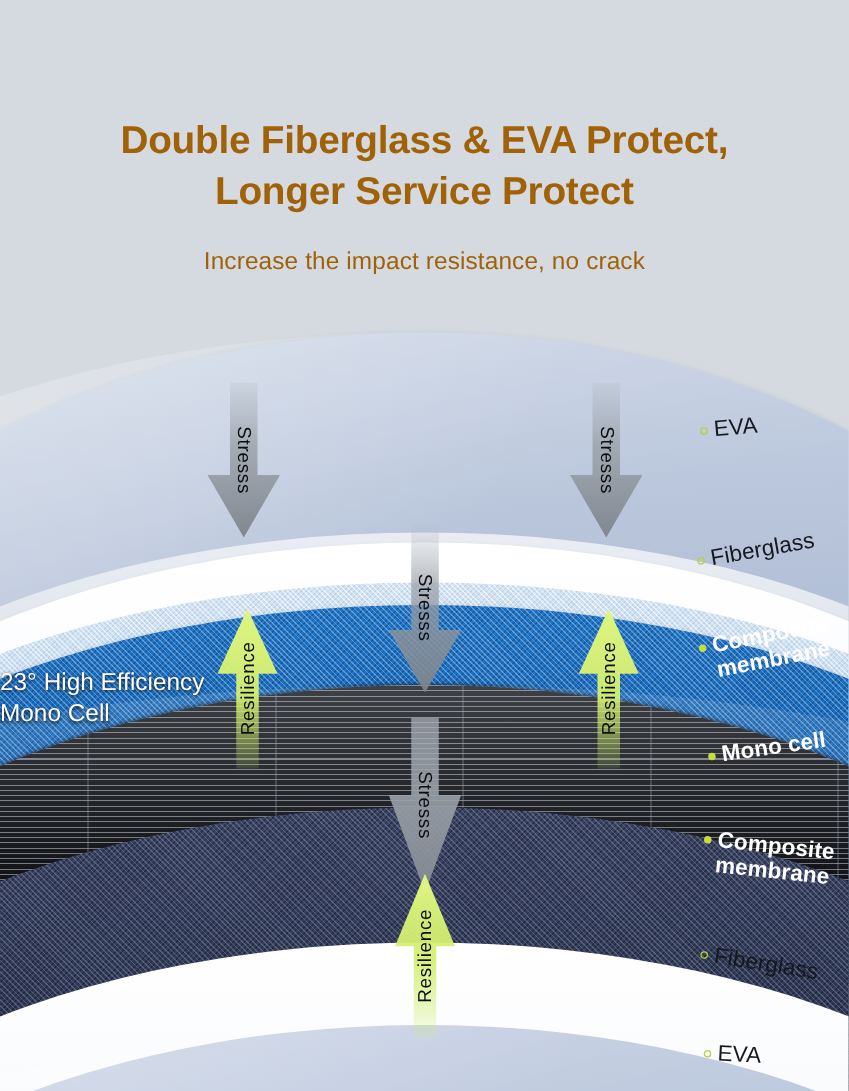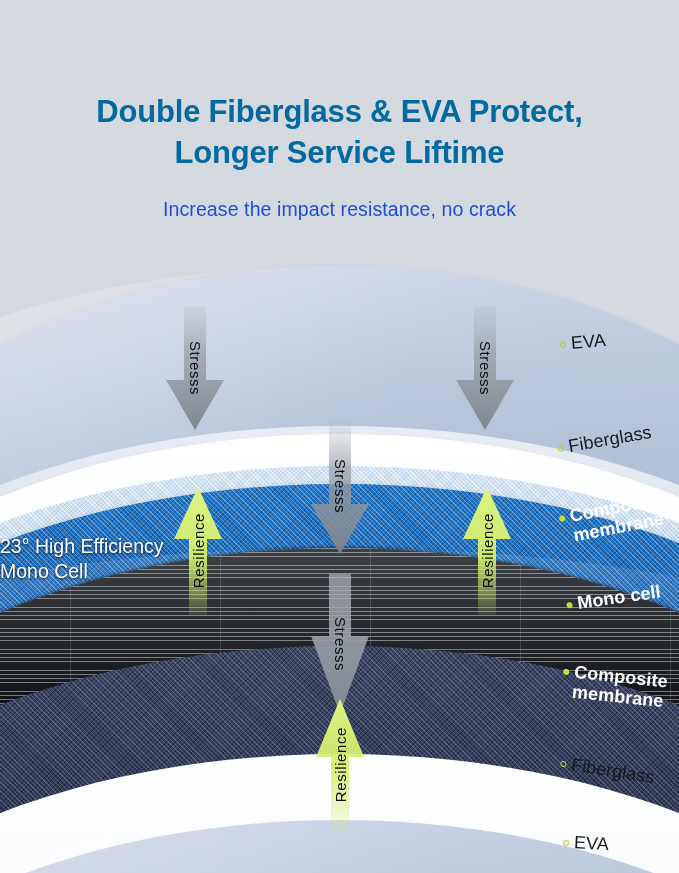--- a/index.html
+++ b/index.html
@@ -26,30 +26,30 @@
     top: 0; left: 0;
     width: 679px;
     height: 250px;
     text-align: center;
     z-index: 60;
   }
   #title {
     margin-top: 92px;
     font-size: 31px;
     font-weight: bold;
-    color: #0369a1;
+    color: #a16207;
     line-height: 1.32;
     letter-spacing: -0.2px;
     padding: 0 34px;
   }
   #subtitle {
     margin-top: 24px;
     font-size: 19.5px;
     font-weight: normal;
-    color: #1d4ed8;
+    color: #a16207;
     letter-spacing: 0.1px;
   }
 
   
   #stack {
     position: absolute;
     top: 248px; left: 0;
     width: 679px;
     height: 625px;
     z-index: 10;
@@ -291,21 +291,21 @@
   #lbl-eva-bot   { top: 833px; left: 563px; transform: rotate(3deg); }
 </style>
 </head>
 <body>
 
 <div id="page">
 
   <div id="header">
     <div id="title">
       <div>Double Fiberglass &amp; EVA Protect,</div>
-      <div>Longer Service Liftime</div>
+      <div>Longer Service Protect</div>
     </div>
     <div id="subtitle">Increase the impact resistance, no crack</div>
   </div>
 
   <div id="stack">
     <div class="layer eva-top"></div>
     <div class="eva-top-sheen"></div>
     <div class="layer seam-1"></div>
     <div class="layer fiber-top"></div>
     <div class="layer prefilm"></div>

